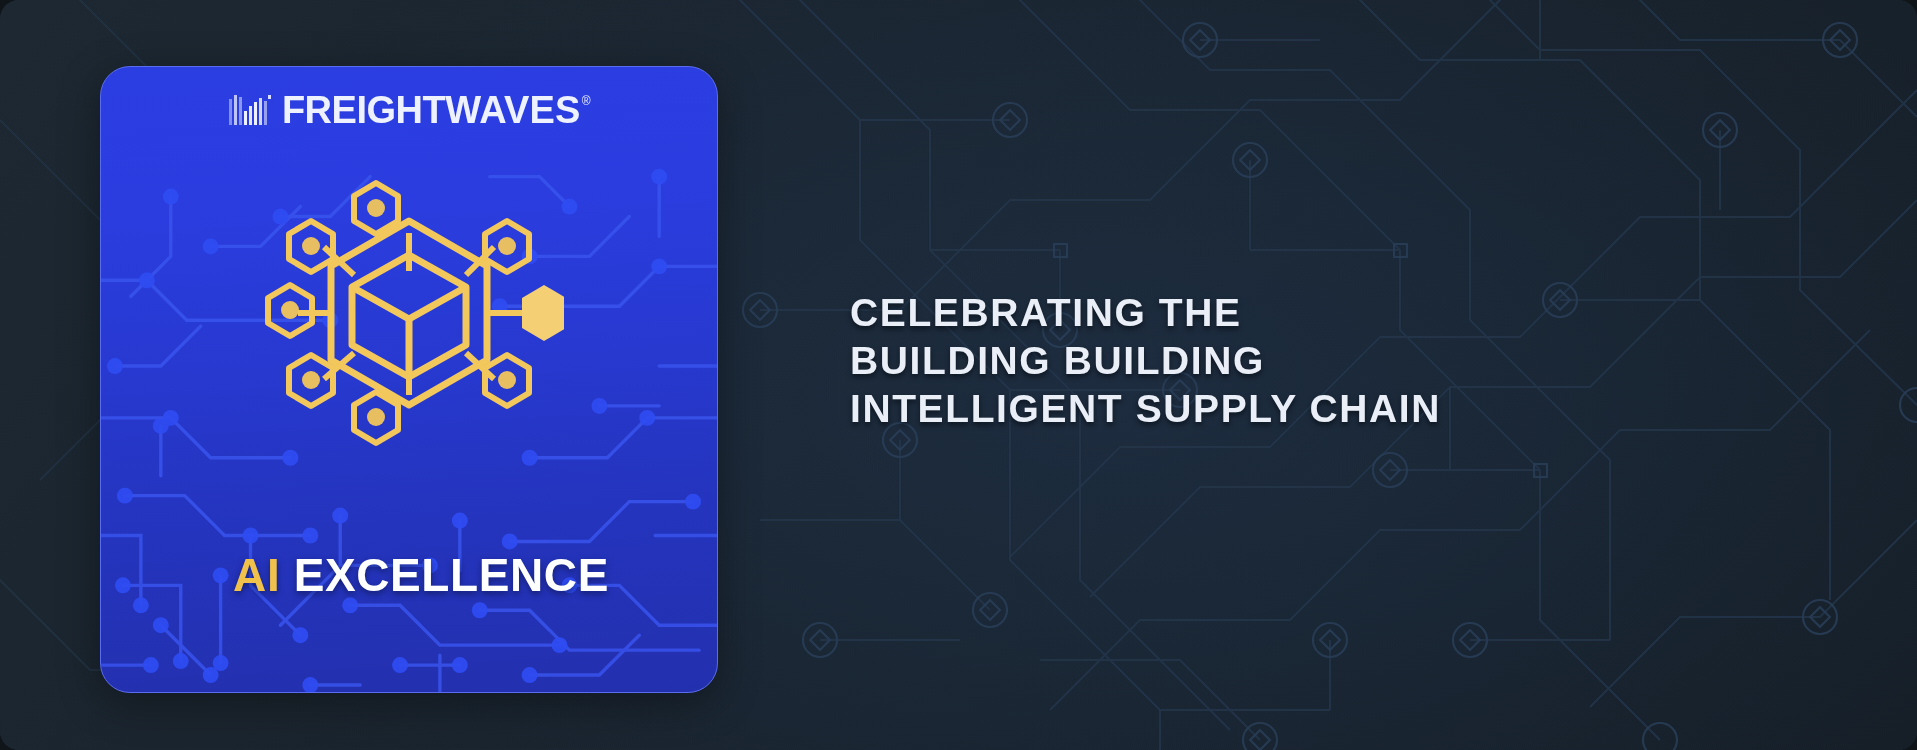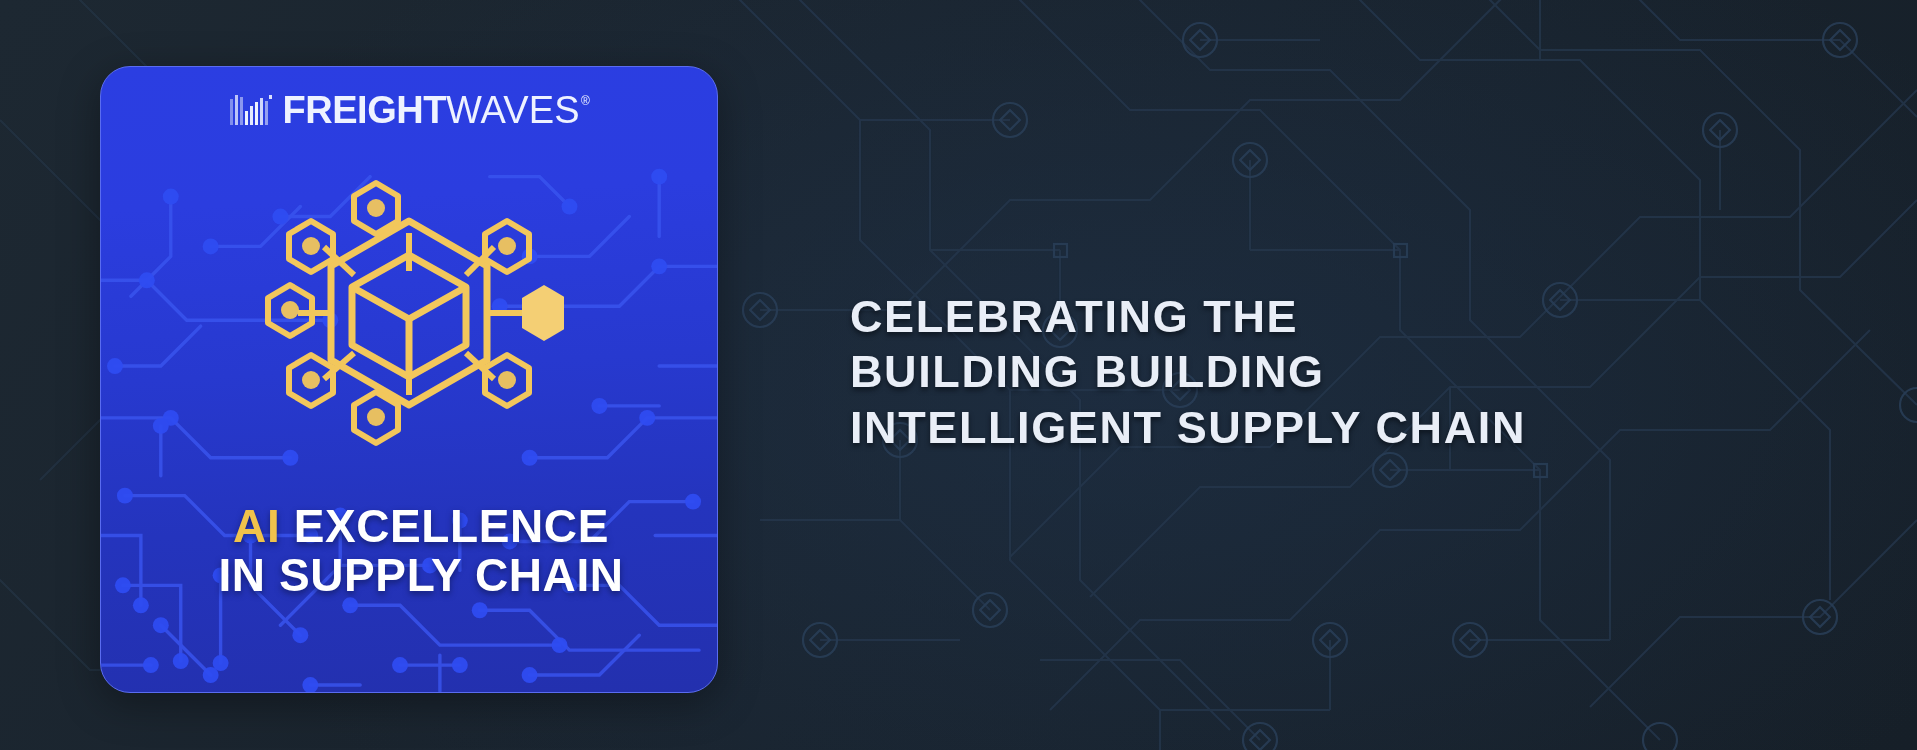--- a/index.html
+++ b/index.html
@@ -1,20 +1,21 @@
 <!DOCTYPE html>
 <html><head>
 <meta charset="utf-8">
 <style>
   html,body{margin:0;padding:0;background:#0f1519;}
   *{box-sizing:border-box;}
   #stage{
     position:relative;width:1917px;height:750px;overflow:hidden;
     background:#1b2630;
     font-family:"Liberation Sans", sans-serif;
+    border-radius:19px;
   }
   
   .bg-circuit{position:absolute;inset:0;width:100%;height:100%;}
   .bg-vign{
     position:absolute;inset:0;
     background:
       radial-gradient(1400px 760px at 58% 52%, rgba(32,52,78,.55) 0%, rgba(20,30,40,0) 72%),
       linear-gradient(125deg,#1d2832 0%,#1a242e 38%,#18222c 66%,#161f28 100%);
     z-index:0;
   }
@@ -38,21 +39,21 @@
     position:absolute;left:0;right:0;top:24px;
     display:flex;align-items:center;justify-content:center;gap:11px;
   }
   #logo-bars{display:block;}
   #logo-word{
     display:flex;align-items:baseline;
     font-size:38px;letter-spacing:-.4px;line-height:1;color:#eef2ff;
     white-space:nowrap;
   }
   #logo-word .wm-bold{font-weight:700;letter-spacing:-.5px;}
-  #logo-word .wm-light{font-weight:400;letter-spacing:.2px;}
+  #logo-word .wm-light{font-weight:700;letter-spacing:.2px;}
   #logo-word .wm-reg{font-size:12px;font-weight:400;position:relative;top:-18px;left:1px;}
 
   
   #hex-graphic{position:absolute;left:50%;top:96px;transform:translateX(-50%);}
 
   
   #card-title{
     position:absolute;left:0;right:0;bottom:92px;text-align:center;
     color:#fff;font-weight:700;line-height:1.07;padding-left:24px;
   }
@@ -62,21 +63,21 @@
     white-space:nowrap;
   }
   #card-title .ai{color:#f0c24b;}
 
   
   #headline{
     position:absolute;left:850px;top:289px;width:1010px;
     z-index:3;color:#e9eef7;font-weight:700;
   }
   #headline .hl{
-    display:block;font-size:45px;line-height:1.23;letter-spacing:1.6px;
+    display:block;font-size:39px;line-height:1.23;letter-spacing:1.6px;
     text-shadow:0 3px 5px rgba(5,10,16,.62);
     white-space:nowrap;
   }
 </style>
 </head>
 <body>
 
 <div id="stage">
 
   <div class="bg-vign"></div>
@@ -323,21 +324,20 @@
           <circle cx="57" cy="217" r="9"></circle>
           <circle cx="253" cy="217" r="9"></circle>
         </g>
 
         <polygon points="289,126 309,138 309,162 289,174 269,162 269,138" fill="#f4cf74"></polygon>
         <polygon points="290,122 312,135 312,165 290,178 268,165 268,135" fill="#f4cf74"></polygon>
       </svg>
 
       <div id="card-title">
         <span class="tl"><span class="ai">AI</span><span> EXCELLENCE</span></span>
-        <span class="tl">IN SUPPLY CHAIN</span>
       </div>
 
     </div>
   </div>
 
   <div id="headline">
     <span class="hl">CELEBRATING THE</span>
     <span class="hl">BUILDING BUILDING</span>
     <span class="hl">INTELLIGENT SUPPLY CHAIN</span>
   </div>

